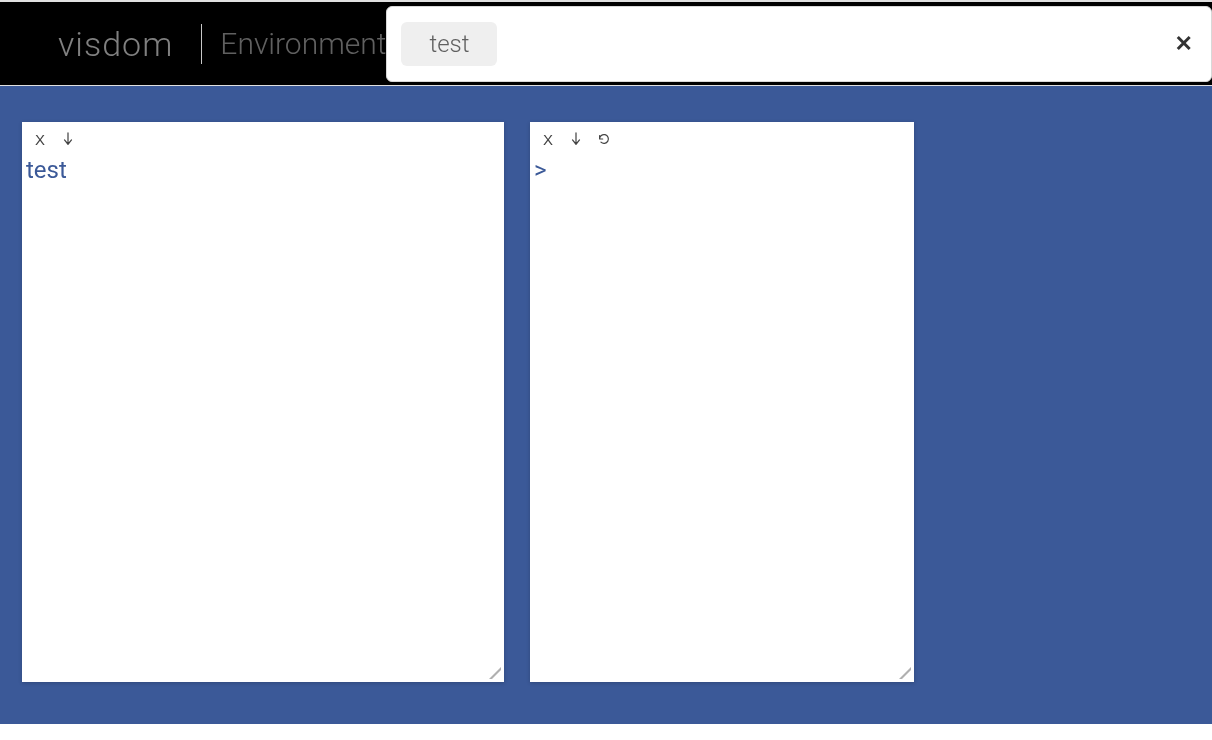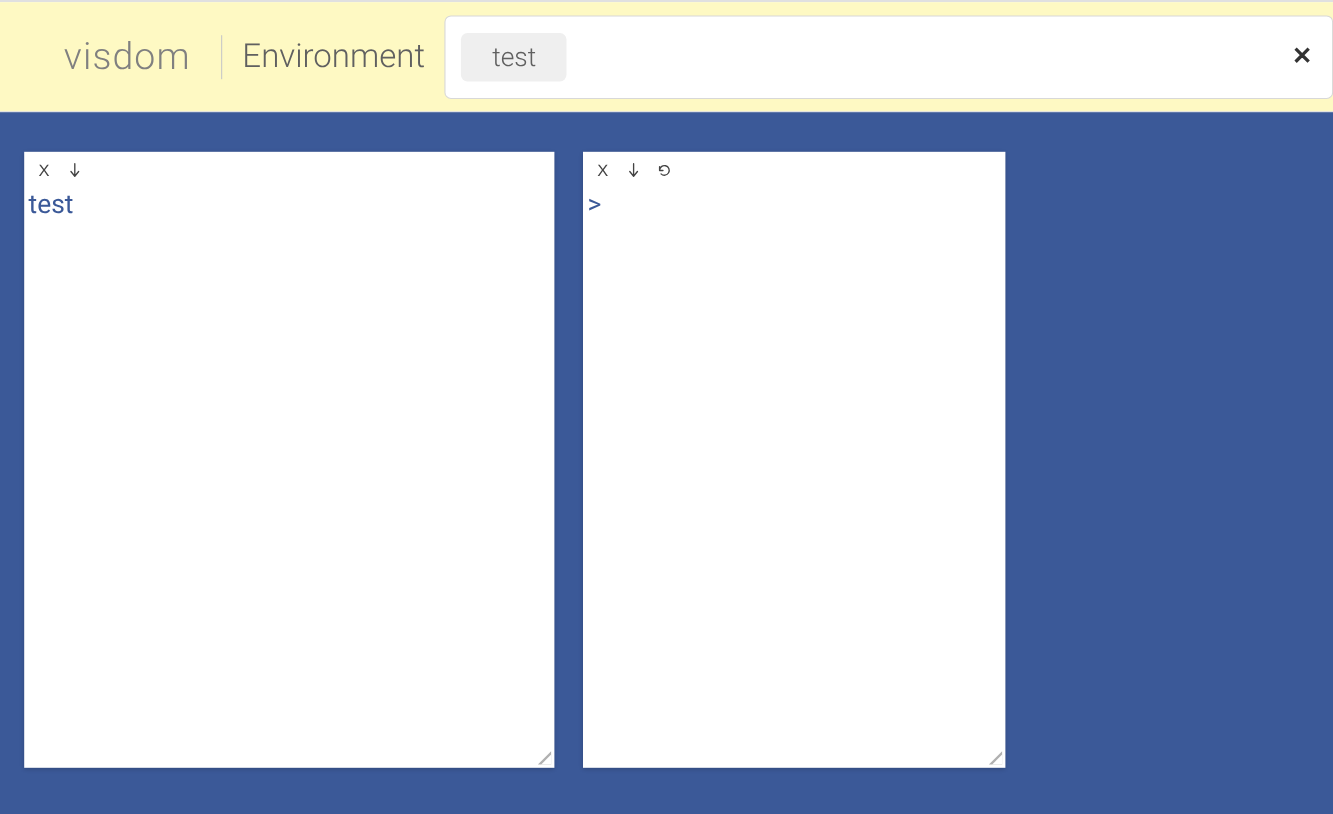--- a/index.html
+++ b/index.html
@@ -14,22 +14,22 @@
       height: 740px;
       overflow: hidden;
       position: relative;
     }
     .top-border {
       height: 2px;
       background: #e0e0e0;
       width: 100%;
     }
     .navbar {
-      height: 100px;
-      background: #fef9c3;
+      height: 84px;
+      background: #000000;
       display: flex;
       align-items: center;
       padding: 0 0 0 58px;
       border-bottom: 1px solid #e0e0e0;
     }
     .brand {
       font-size: 34px;
       font-weight: 300;
       color: #808080;
       letter-spacing: 1px;
@@ -38,21 +38,20 @@
     .divider {
       width: 1px;
       height: 40px;
       background: #c8c8c8;
       margin-right: 18px;
     }
     .env-label {
       font-size: 30px;
       font-weight: 300;
       color: #606060;
-      margin-right: 18px;
     }
     .env-selector {
       flex: 1;
       height: 76px;
       background: #fff;
       border: 1px solid #d8d8d8;
       border-radius: 6px;
       display: flex;
       align-items: center;
       padding: 0 14px;

